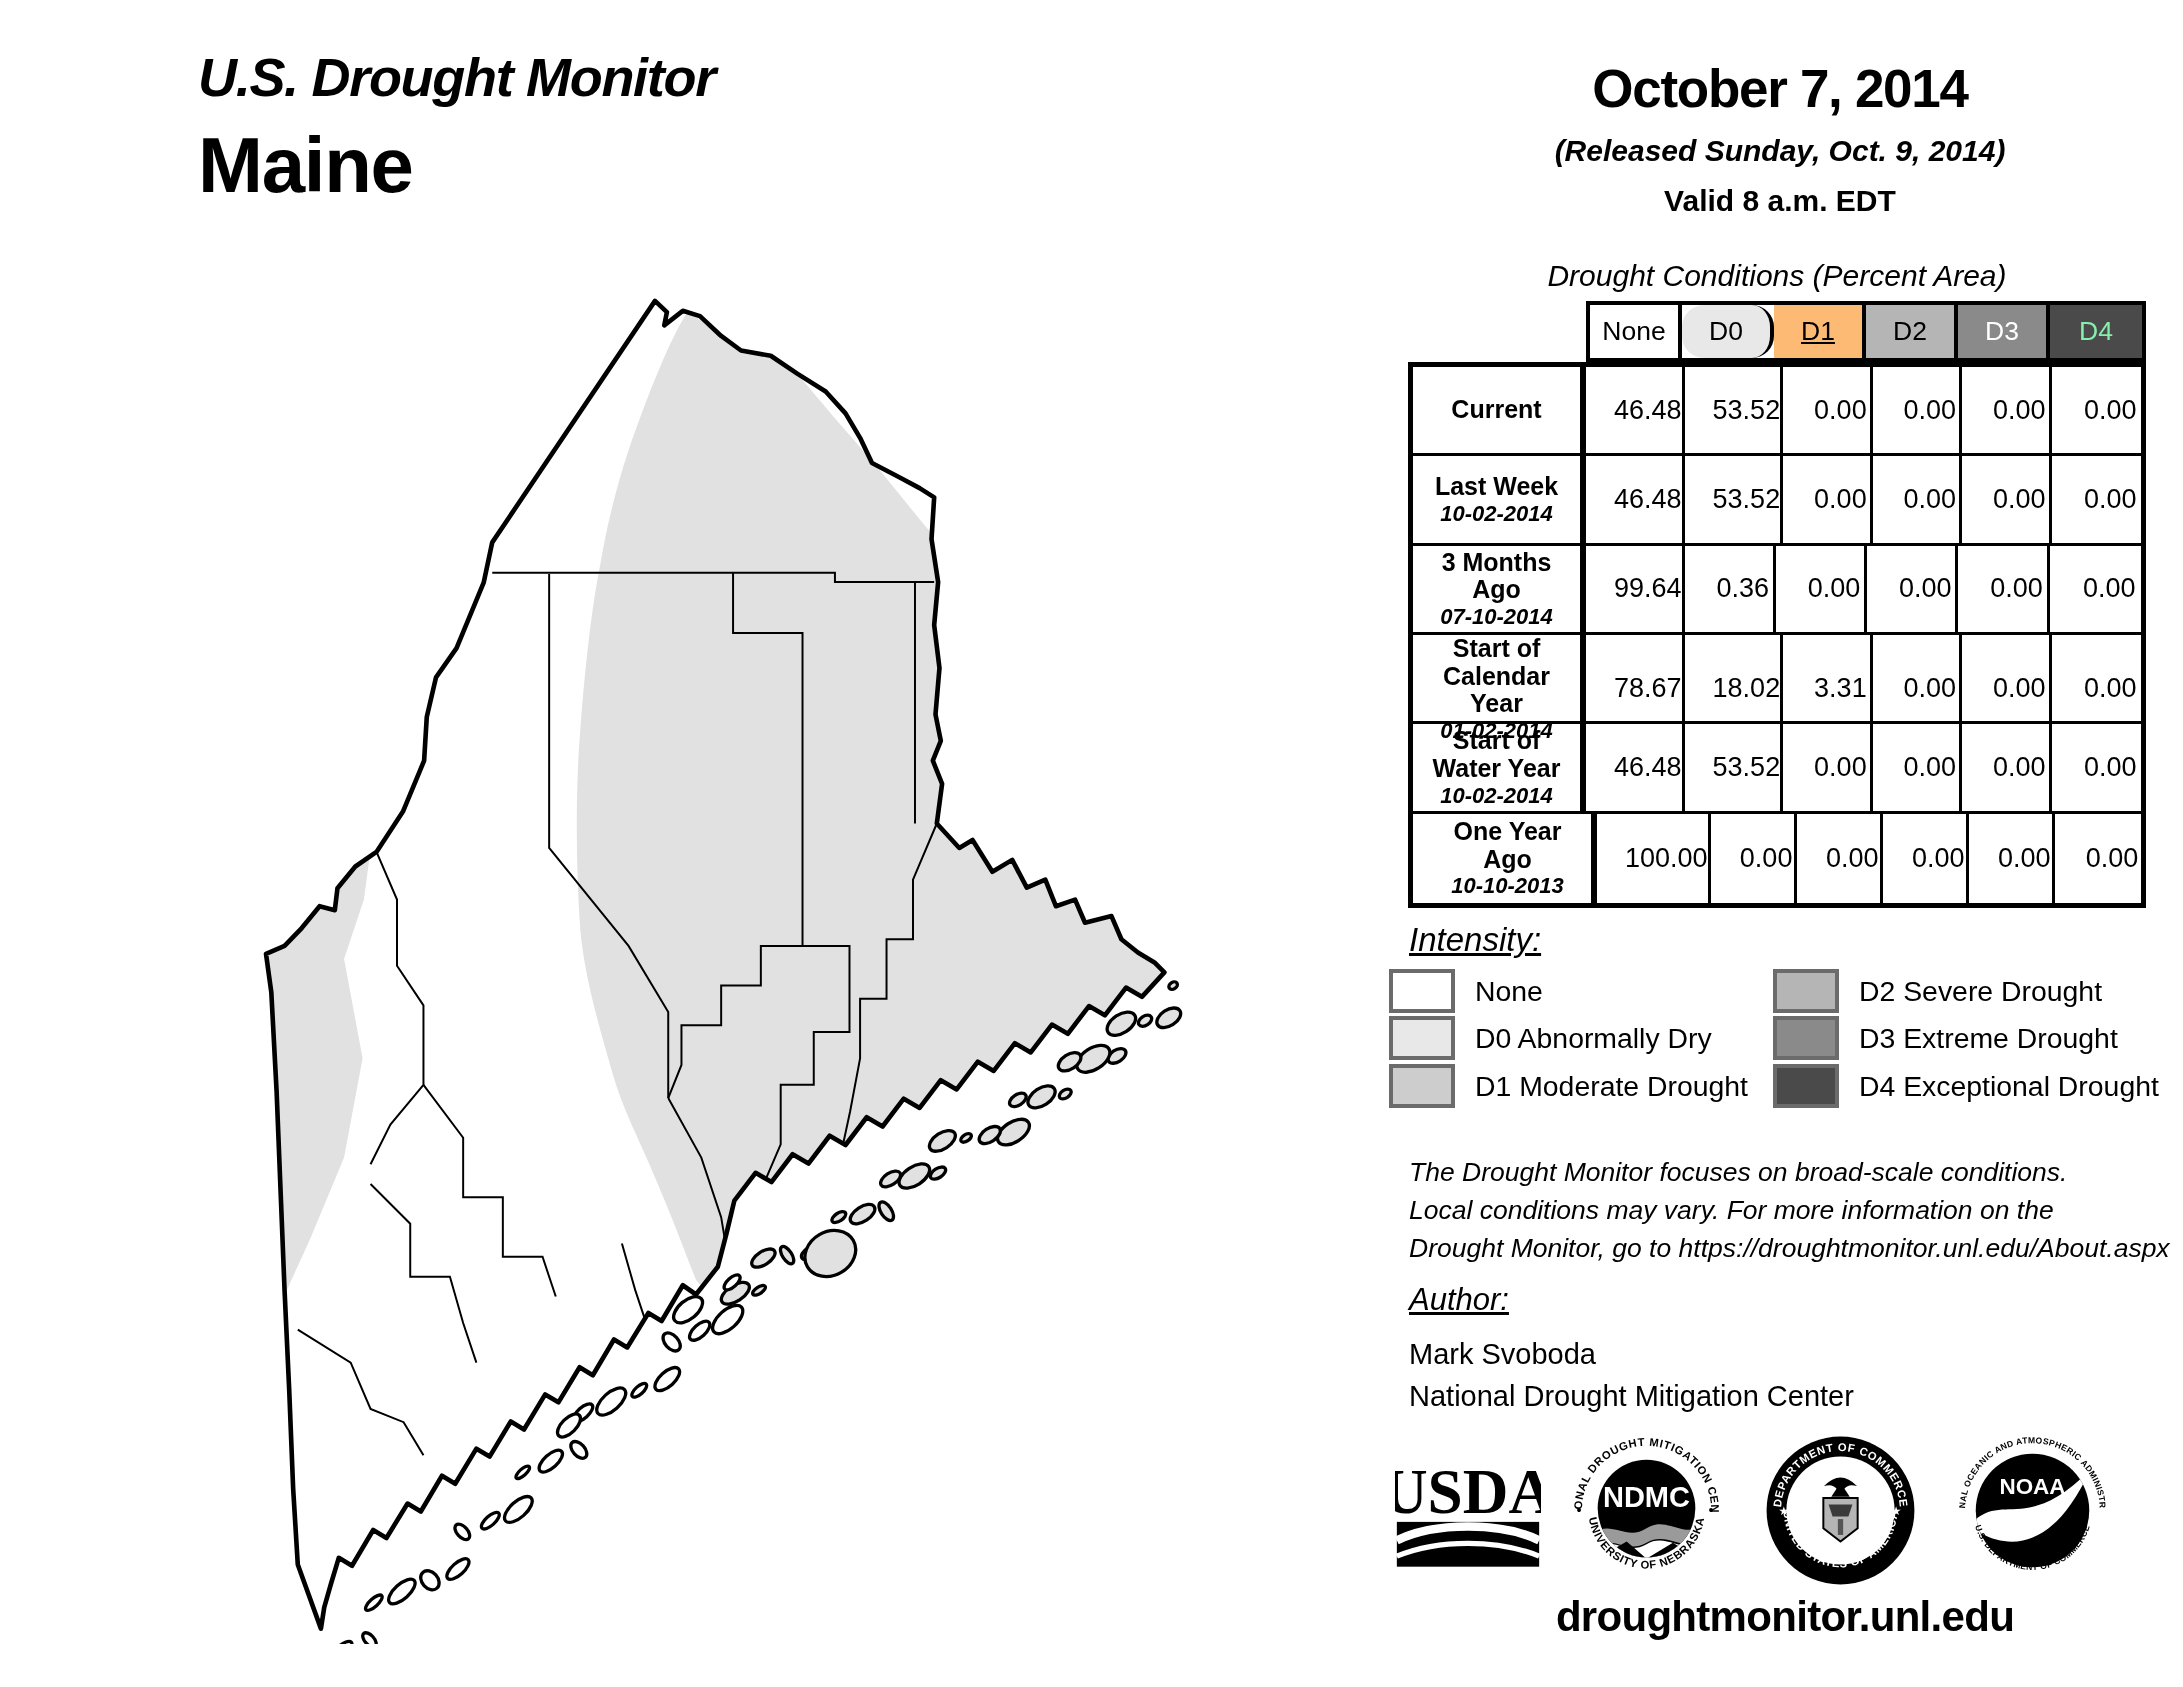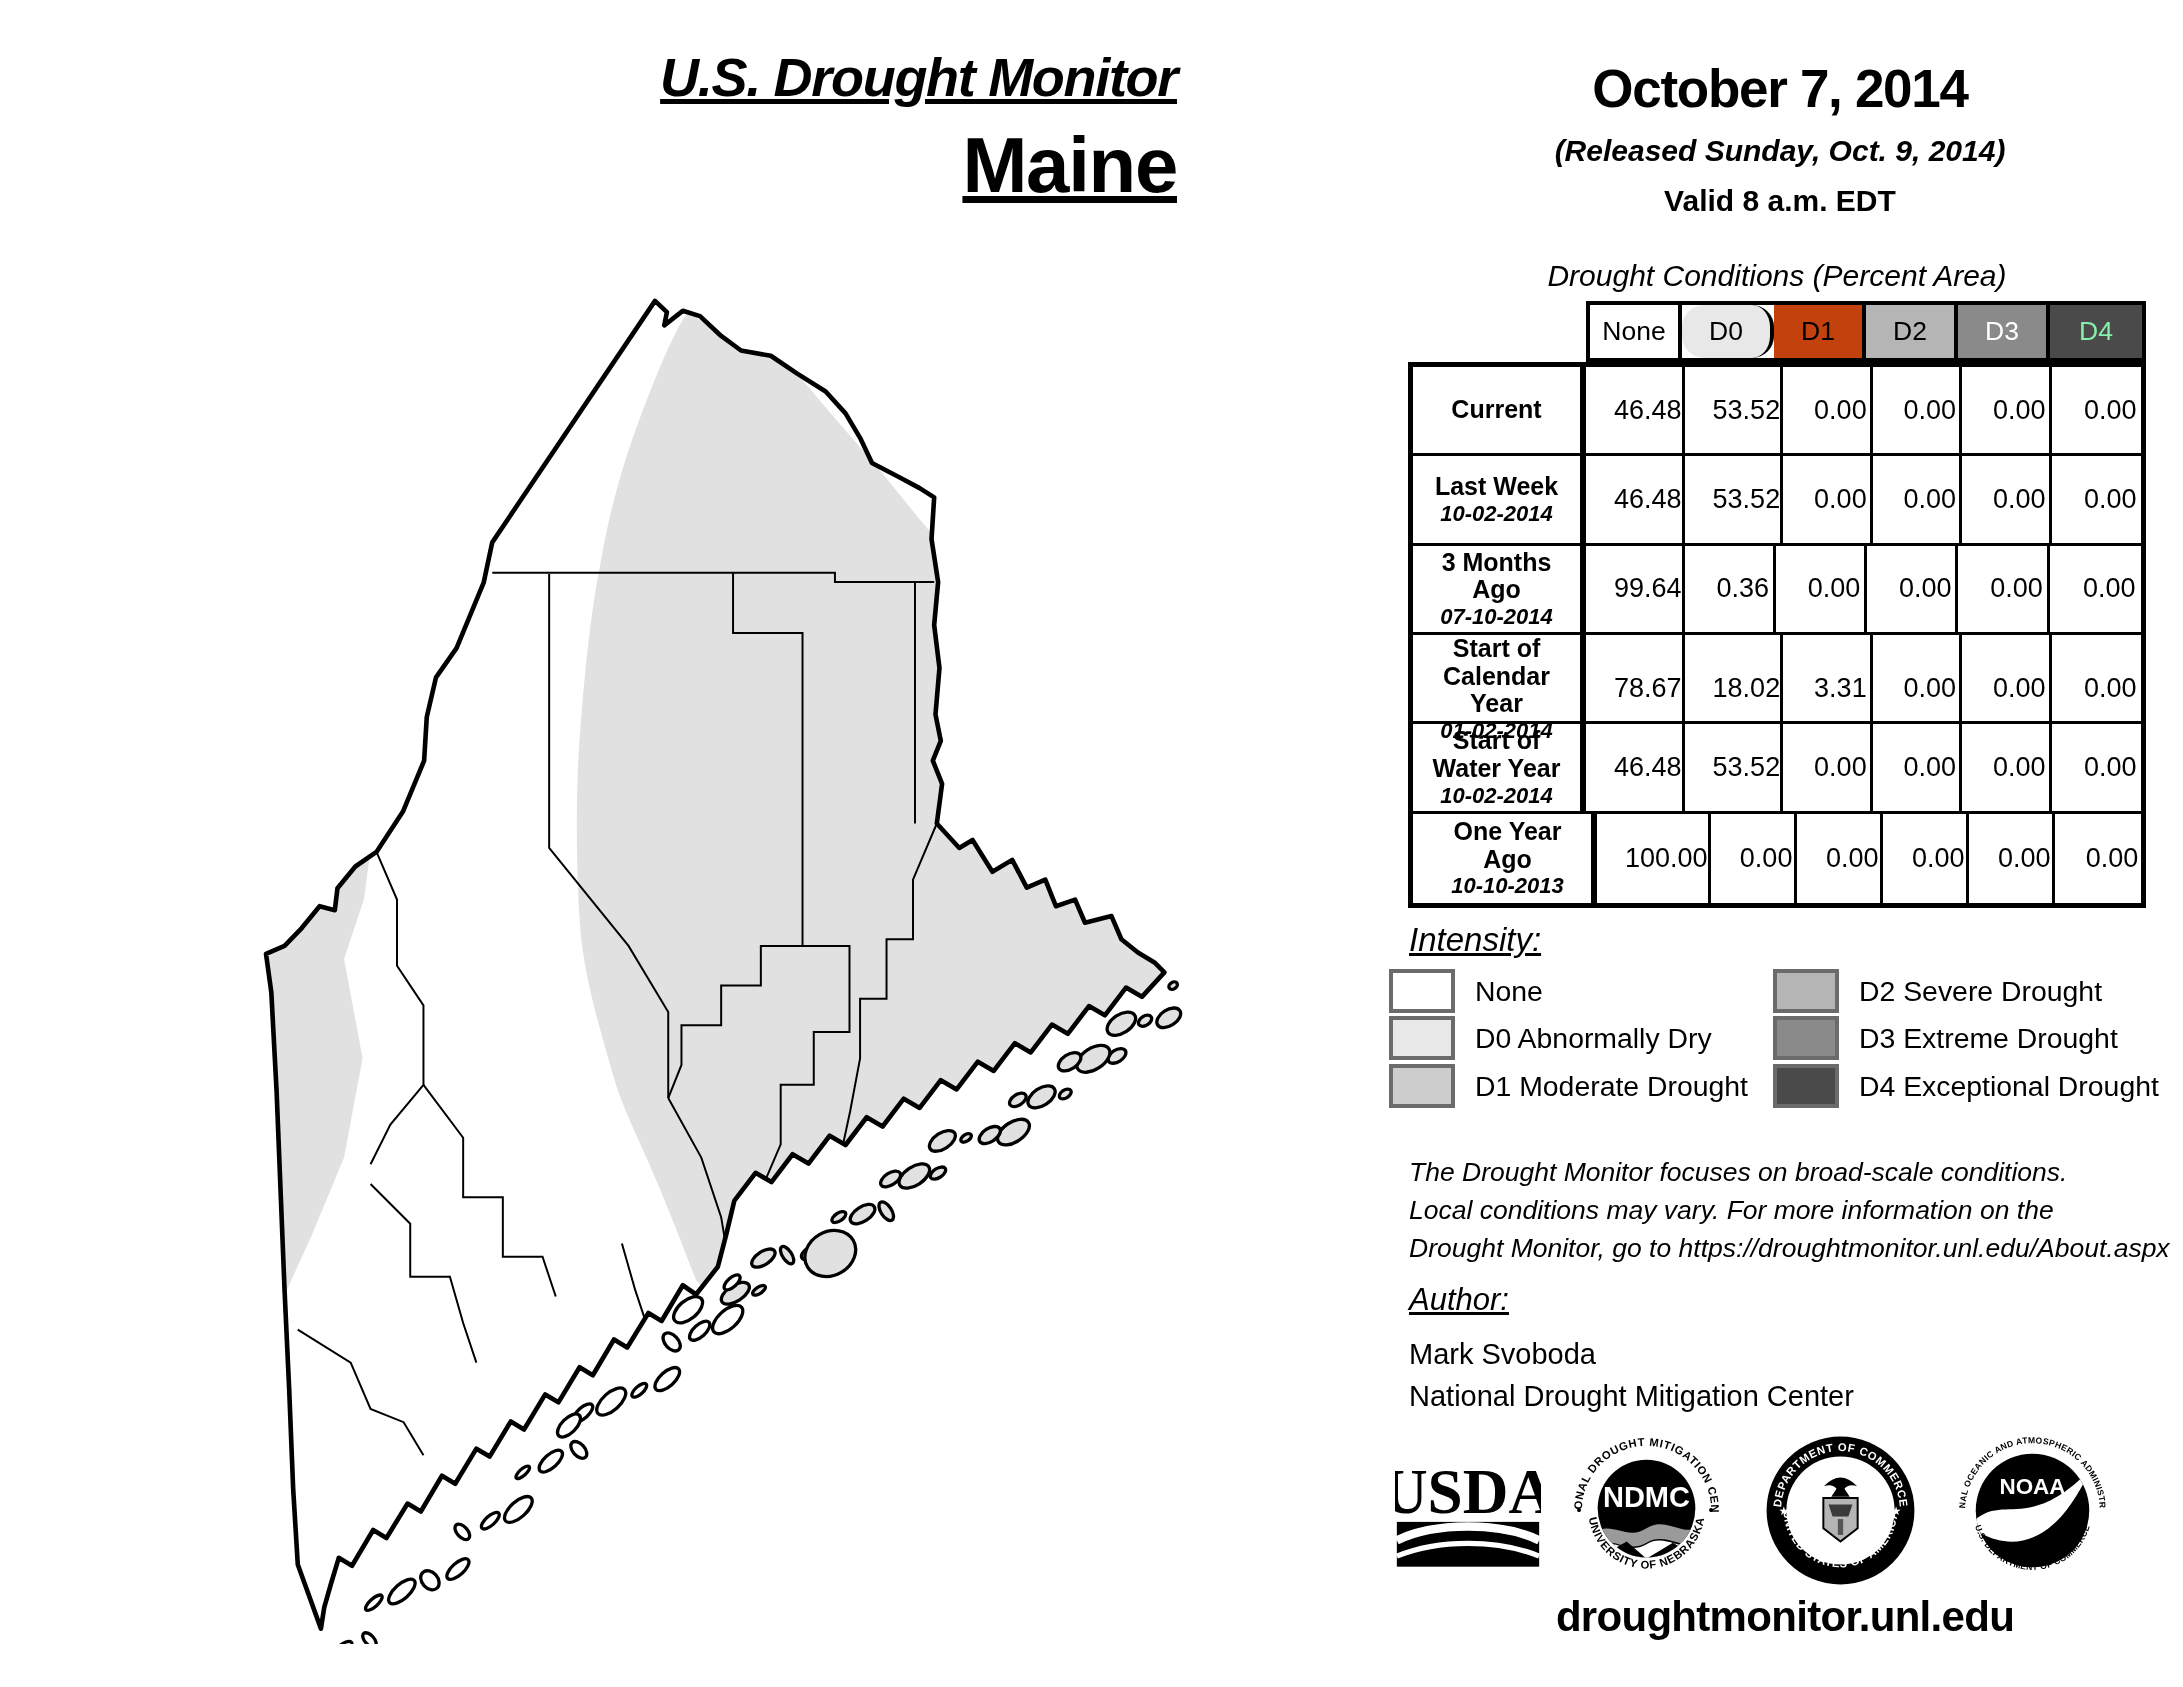--- a/index.html
+++ b/index.html
@@ -1,20 +1,20 @@
 <!DOCTYPE html>
 <html style="font-size:10.6px"><head>
 <meta charset="utf-8">
 <style>
   html,body{margin:0;padding:0;}
   body{width:2183px;height:1687px;position:relative;background:#ffffff;
        font-family:"Liberation Sans",sans-serif;color:#000;overflow:hidden;}
   .abs{position:absolute;}
   
-  .title-wrap{left:198px;top:46px;width:979px;text-align:right;text-decoration:underline;}
+  .title-wrap{left:198px;top:46px;width:979px;text-align:left;}
   .title-main{font-size:54px;font-weight:bold;font-style:italic;letter-spacing:-1.3px;}
   .title-state{font-size:78px;font-weight:bold;margin-top:12px;letter-spacing:-1.3px;}
   .date-wrap{left:1416px;top:58px;width:728px;text-align:center;}
   .date-main{font-size:53px;font-weight:bold;letter-spacing:-1.3px;}
   .date-released{font-size:30px;font-weight:bold;font-style:italic;margin-top:14.6px;}
   .date-valid{font-size:30px;font-weight:bold;margin-top:16px;}
   
   .tbl-heading{left:1408px;top:259px;width:738px;text-align:center;
                font-size:30px;font-style:italic;}
   .tbl-header{left:1586px;top:301px;width:560px;height:61px;border:4.6px solid #000;
@@ -176,21 +176,21 @@
            L110,1970 L103,1855 L97,1705 L90,1555 L84,1405 L78,1255 L70,1105 L62,1047
            L90,1035 L116,1008 L143,975 L166,981 L170,948 L197,915 L229,893 L269,832 L301,755
            L305,689 L319,629 L350,585 L391,486 L404,425 Z"></path>
 </svg>
 
 <div class="abs tbl-heading">Drought Conditions (Percent Area)</div>
 
 <div class="abs tbl-header">
   <div class="hcell" style="background-color: rgb(255, 255, 255);">None</div>
   <div class="hcell" style="background-color: rgb(232, 232, 232); border-radius: 22px;">D0</div>
-  <div class="hcell" style="background-color: #c2410c;">D1</div>
+  <div class="hcell" style="background-color: #fdba74; text-decoration: underline;">D1</div>
   <div class="hcell" style="background-color: rgb(181, 181, 181);">D2</div>
   <div class="hcell" style="color: rgb(255, 255, 255); background-color: rgb(138, 138, 138);">D3</div>
   <div class="hcell" style="color: #86efac; background-color: rgb(74, 74, 74);">D4</div>
 </div>
 
 <div class="abs tbl-body">
   <div class="trow">
     <div class="lcell">
         <span>Current</span>
         <span class="rdate"></span>

